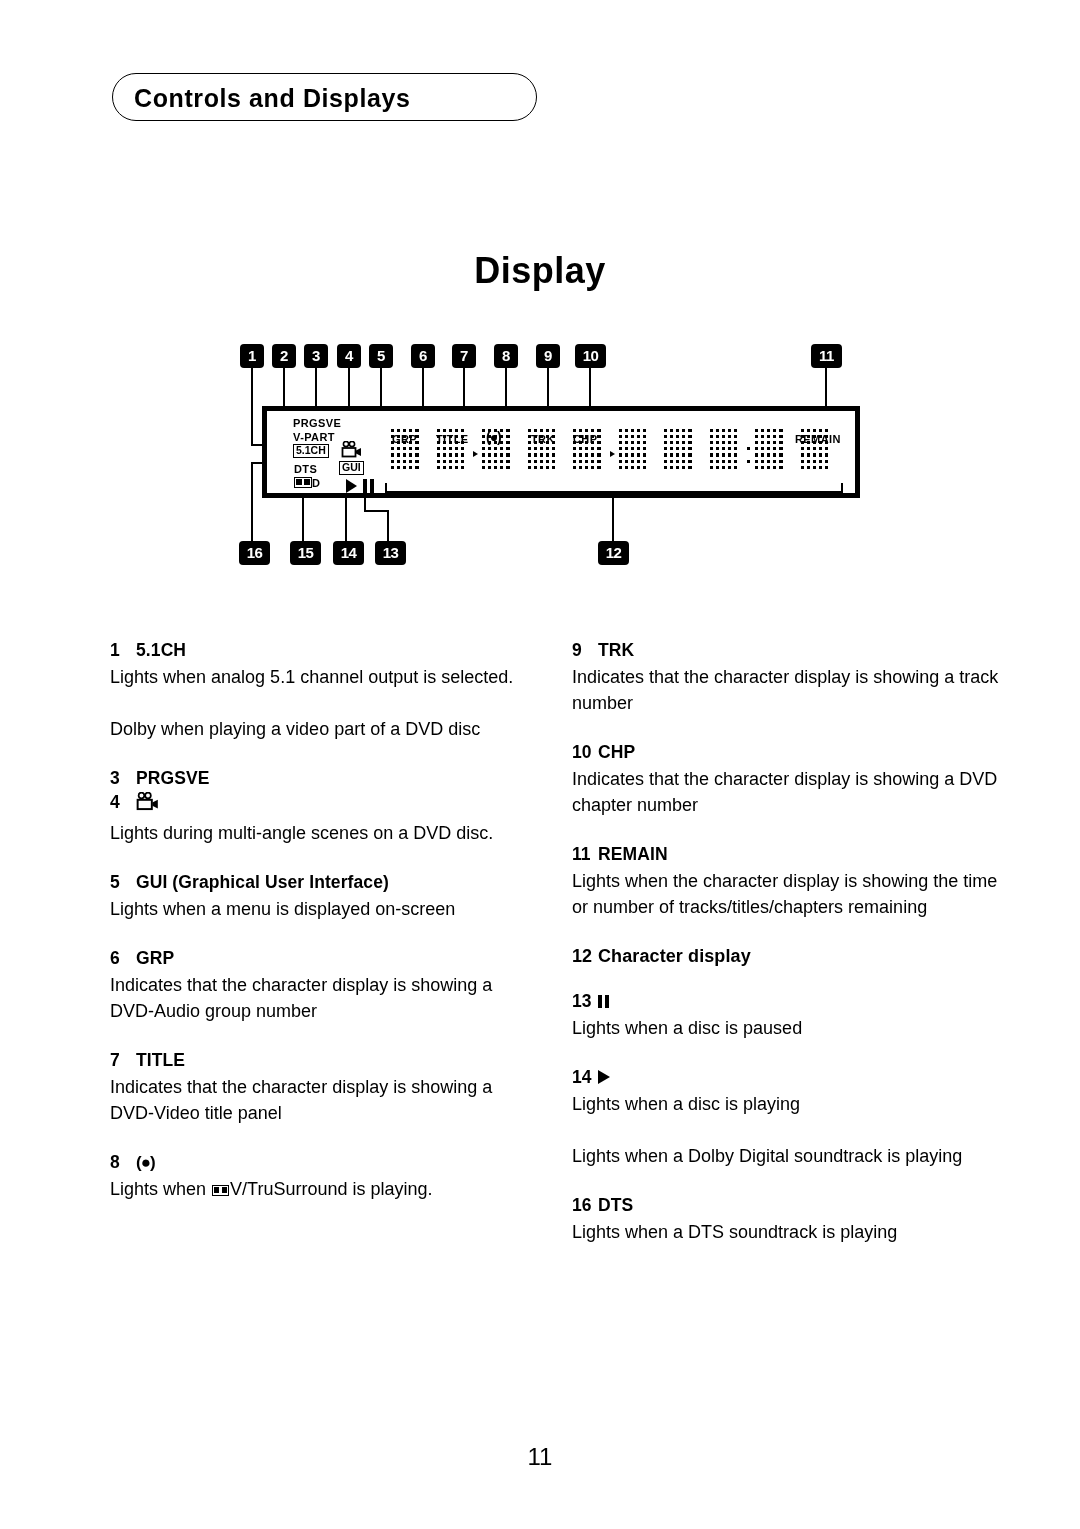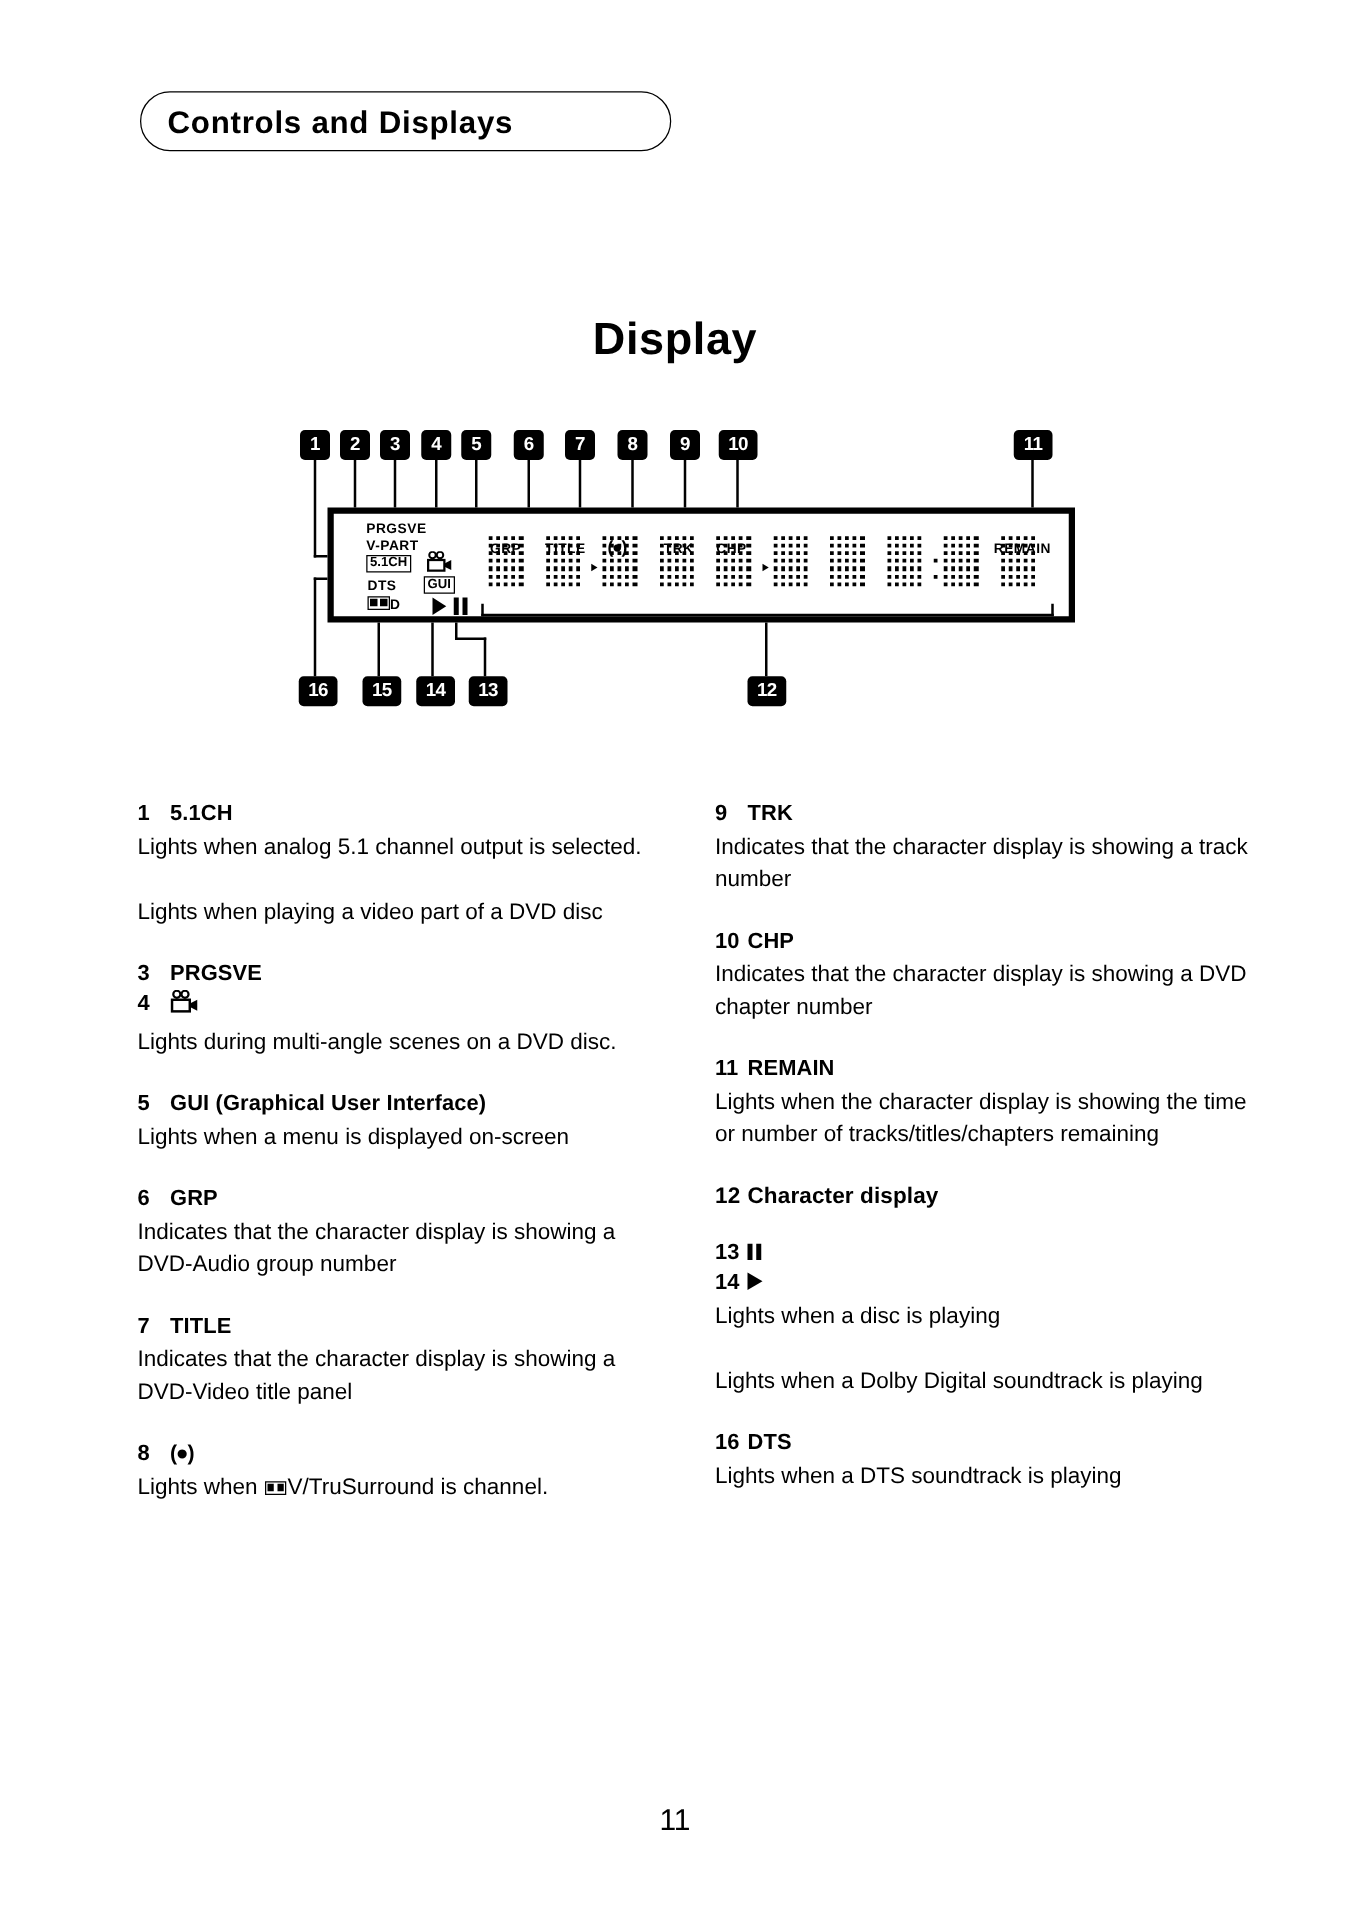--- a/index.html
+++ b/index.html
@@ -718,21 +718,21 @@
 <div class="col col-left">
 
   <div class="entry">
     <p class="entry-head">
       <span class="num">1</span><span>5.1CH</span>
     </p>
     <p class="entry-body">Lights when analog 5.1 channel output is selected.</p>
   </div>
 
   <div class="entry">
-    <p class="entry-body">Lights when playing a video part of a DVD disc</p>
+    <p class="entry-body">Dolby when playing a video part of a DVD disc</p>
   </div>
 
   <div class="entry">
     <p class="entry-head">
       <span class="num">3</span><span>PRGSVE</span>
     </p>
   </div>
 
   <div class="entry">
     <p class="entry-head">
@@ -766,21 +766,21 @@
     <p class="entry-head">
       <span class="num">7</span><span>TITLE</span>
     </p>
     <p class="entry-body">Indicates that the character display is showing a DVD-Video title panel</p>
   </div>
 
   <div class="entry">
     <p class="entry-head">
       <span class="num">8</span><span class="inline-circ">(●)</span>
     </p>
-    <p class="entry-body"><span>Lights when </span><span class="inline-dolby"></span><span>V/TruSurround is channel.</span></p>
+    <p class="entry-body"><span>Lights when </span><span class="inline-dolby"></span><span>V/TruSurround is playing.</span></p>
   </div>
 
 </div>
 
 <div class="col col-right">
 
   <div class="entry">
     <p class="entry-head">
       <span class="num">9</span><span>TRK</span>
     </p>
@@ -804,20 +804,21 @@
   <div class="entry nobody">
     <p class="entry-head" style="font-size:18px;">
       <span class="num">12</span><span>Character display</span>
     </p>
   </div>
 
   <div class="entry">
     <p class="entry-head">
       <span class="num">13</span><span class="inline-pause"></span>
     </p>
+    <p class="entry-body">Lights when a disc is paused</p>
   </div>
 
   <div class="entry">
     <p class="entry-head">
       <span class="num">14</span><span class="inline-play"></span>
     </p>
     <p class="entry-body">Lights when a disc is playing</p>
   </div>
 
   <div class="entry">

